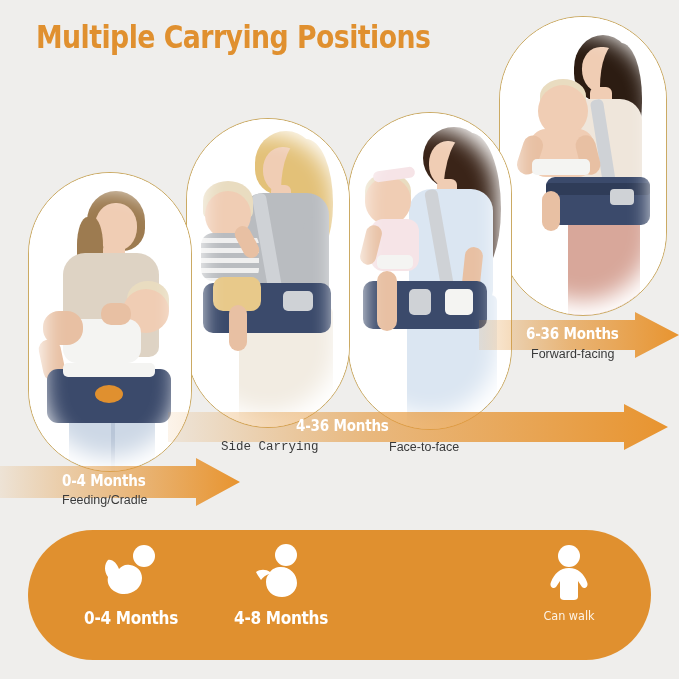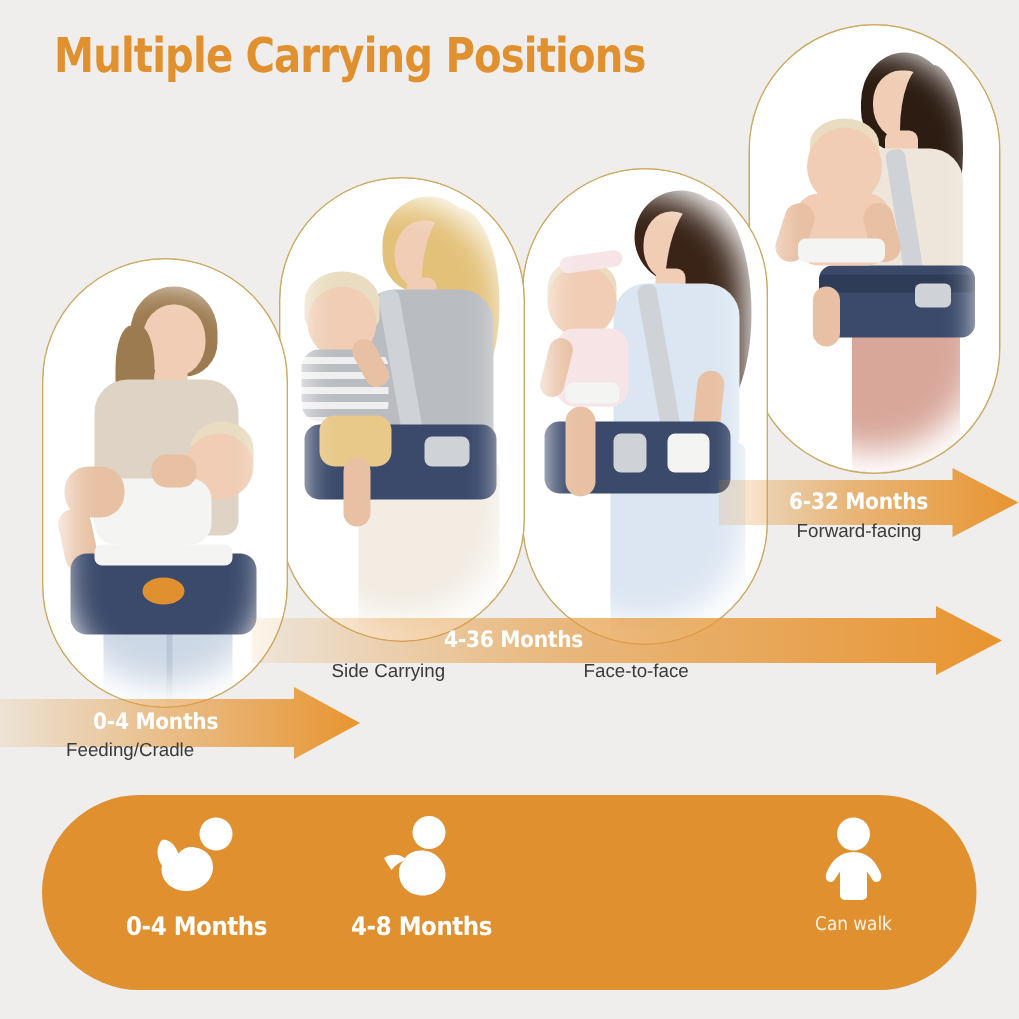--- a/index.html
+++ b/index.html
@@ -295,51 +295,51 @@
         <linearGradient id="g1" x1="0" y1="0" x2="1" y2="0">
           <stop offset="0%" stop-color="#e0902f" stop-opacity="0.12"></stop>
           <stop offset="45%" stop-color="#e5973a" stop-opacity="0.55"></stop>
           <stop offset="100%" stop-color="#e8942f" stop-opacity="1"></stop>
         </linearGradient>
       </defs>
       <path d="M0 8 H196 V0 L240 24 L196 48 V40 H0 Z" fill="url(#g1)"></path>
     </svg>
   </div>
   <div class="arrow-label" style="left:62px; top:472px;">0-4 Months</div>
-  <div class="arrow-sub" style="left:44px; top:493px;">Feeding/Cradle</div>
+  <div class="arrow-sub" style="left:62px; top:493px;">Feeding/Cradle</div>
 
   <div class="arrow-wrap" style="left:168px; top:404px; width:500px; height:46px;">
     <svg width="500" height="46" viewBox="0 0 500 46">
       <defs>
         <linearGradient id="g2" x1="0" y1="0" x2="1" y2="0">
           <stop offset="0%" stop-color="#e0902f" stop-opacity="0.10"></stop>
           <stop offset="40%" stop-color="#e5973a" stop-opacity="0.62"></stop>
           <stop offset="100%" stop-color="#e8942f" stop-opacity="1"></stop>
         </linearGradient>
       </defs>
       <path d="M0 8 H456 V0 L500 23 L456 46 V38 H0 Z" fill="url(#g2)"></path>
     </svg>
   </div>
   <div class="arrow-label" style="left:296px; top:417px;">4-36 Months</div>
-  <div class="arrow-sub" style="left:221px; top:440px;">Side Carrying</div>
+  <div class="arrow-sub" style="left:221px; top:440px;font-family:Liberation Mono, monospace;">Side Carrying</div>
   <div class="arrow-sub" style="left:389px; top:440px;">Face-to-face</div>
 
   <div class="arrow-wrap" style="left:479px; top:312px; width:200px; height:46px;">
     <svg width="200" height="46" viewBox="0 0 200 46">
       <defs>
         <linearGradient id="g3" x1="0" y1="0" x2="1" y2="0">
           <stop offset="0%" stop-color="#e0902f" stop-opacity="0.14"></stop>
           <stop offset="45%" stop-color="#e5973a" stop-opacity="0.66"></stop>
           <stop offset="100%" stop-color="#e8942f" stop-opacity="1"></stop>
         </linearGradient>
       </defs>
       <path d="M0 8 H156 V0 L200 23 L156 46 V38 H0 Z" fill="url(#g3)"></path>
     </svg>
   </div>
-  <div class="arrow-label" style="left:526px; top:325px;">6-32 Months</div>
+  <div class="arrow-label" style="left:526px; top:325px;">6-36 Months</div>
   <div class="arrow-sub" style="left:531px; top:347px;">Forward-facing</div>
 
   <div id="stages">
 
     <div class="stage" style="left:28px;">
       <div class="ico">
         <svg width="62" height="56" viewBox="0 0 62 56">
           <circle cx="44" cy="12" r="11" fill="#ffffff"></circle>
           <path d="M8 16 C4 20 4 28 8 33 C6 42 14 50 24 50 C34 50 42 43 42 34 C42 27 37 22 30 21
                    C25 20 22 22 19 25 C17 20 13 15 8 16 Z" fill="#ffffff"></path>

